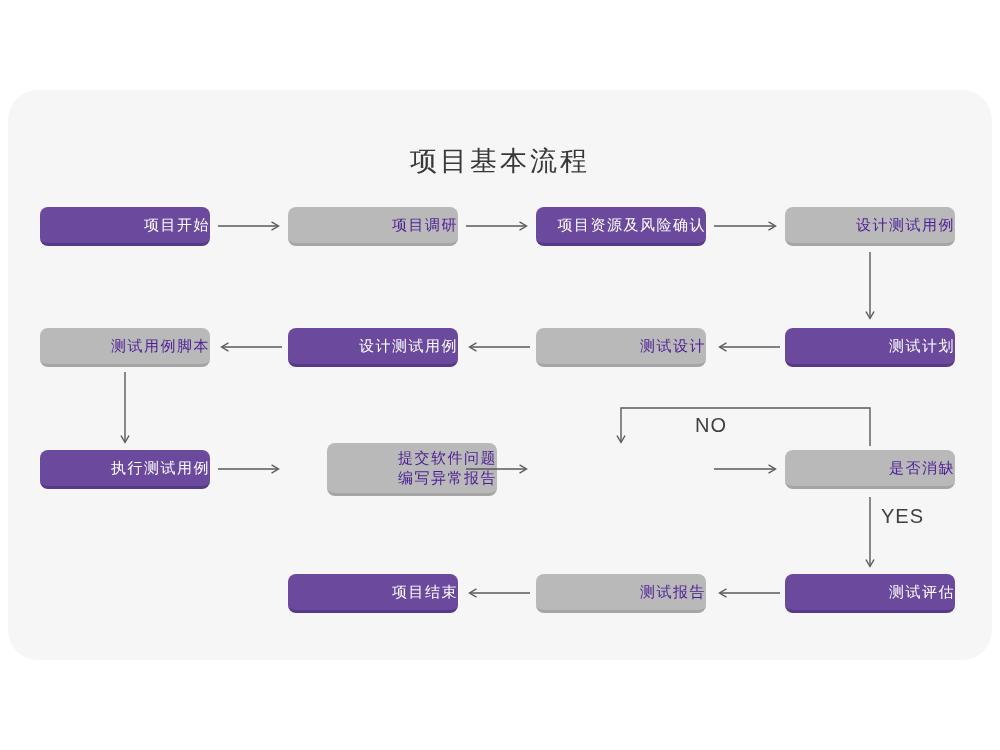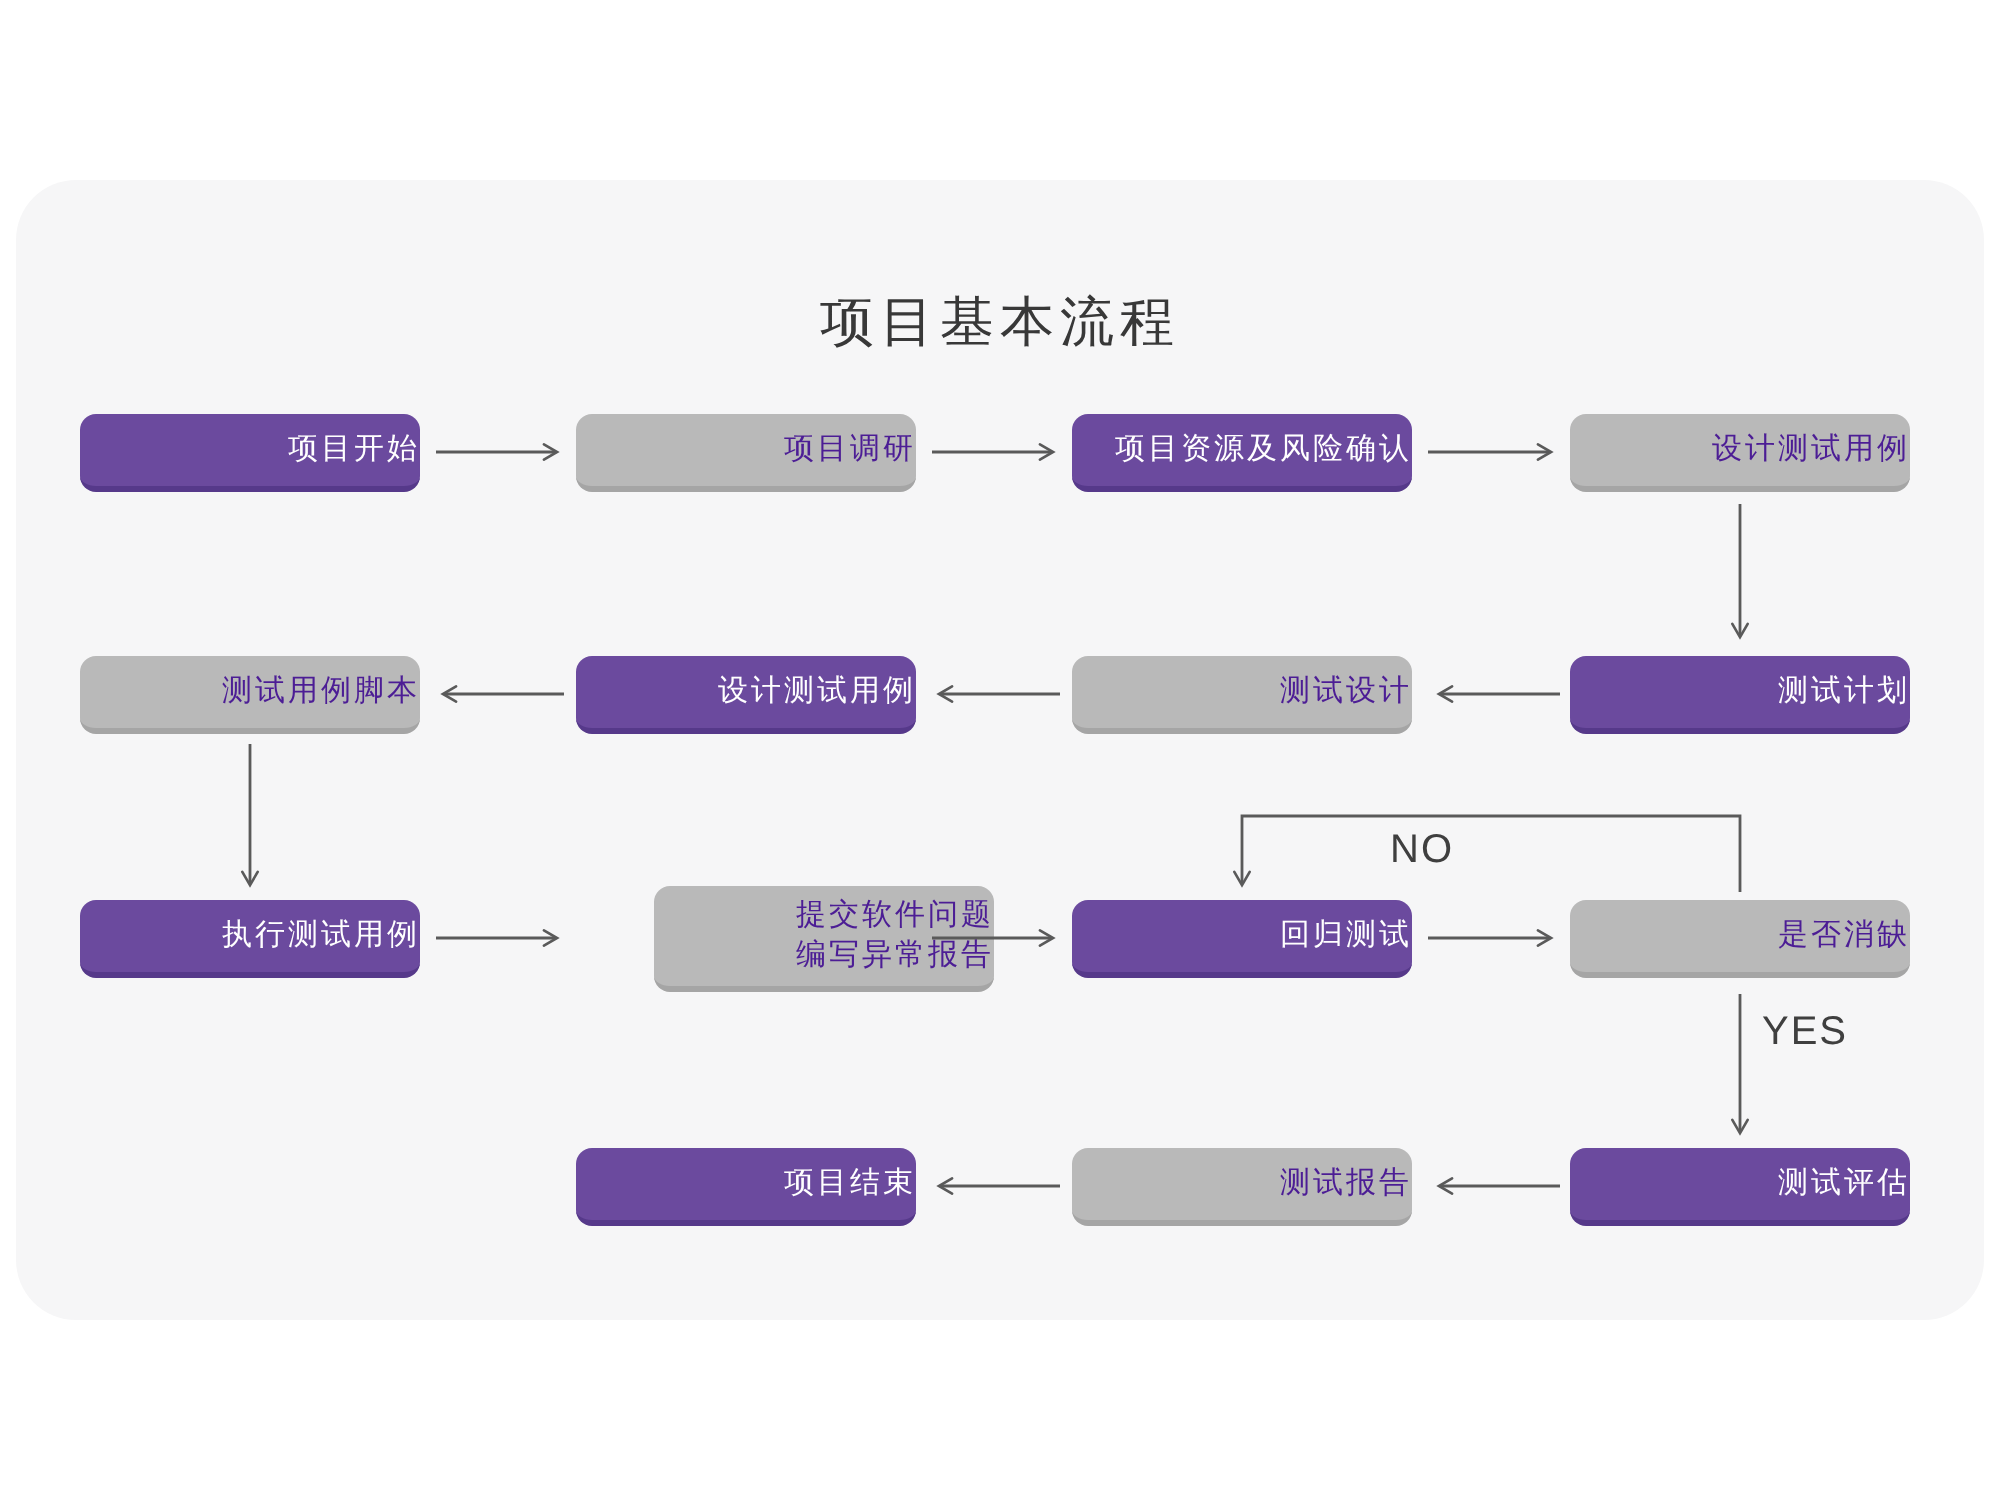--- a/index.html
+++ b/index.html
@@ -77,23 +77,20 @@
       <span>测试用例脚本</span>
     </div>
 
   <div class="node purple c1 r3">
       <span>执行测试用例</span>
     </div>
   <div class="node gray   c2 tall">
     <span>提交软件问题</span>
     <span>编写异常报告</span>
   </div>
-  <div class="node purple c3 r3">
-      <span>回归测试</span>
-    </div>
   <div class="node gray   c4 r3">
       <span>是否消缺</span>
     </div>
 
   <div class="node purple c4 r4">
       <span>测试评估</span>
     </div>
   <div class="node gray   c3 r4">
       <span>测试报告</span>
     </div>

